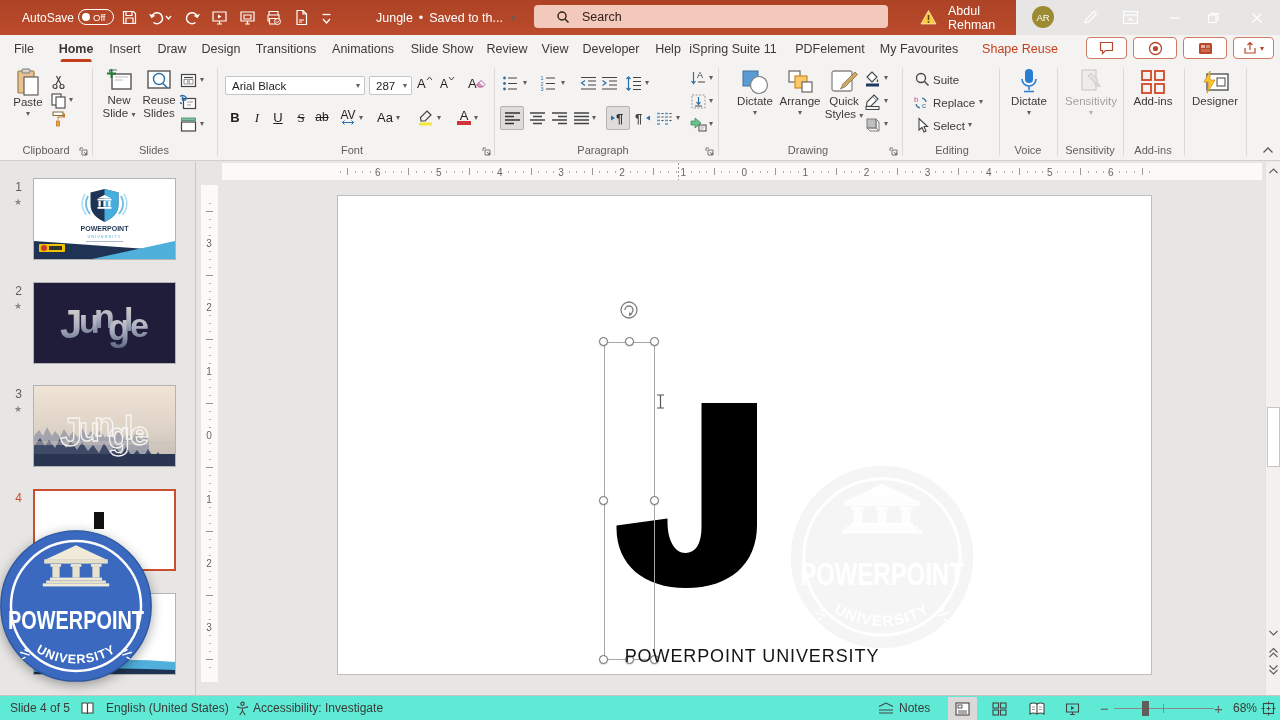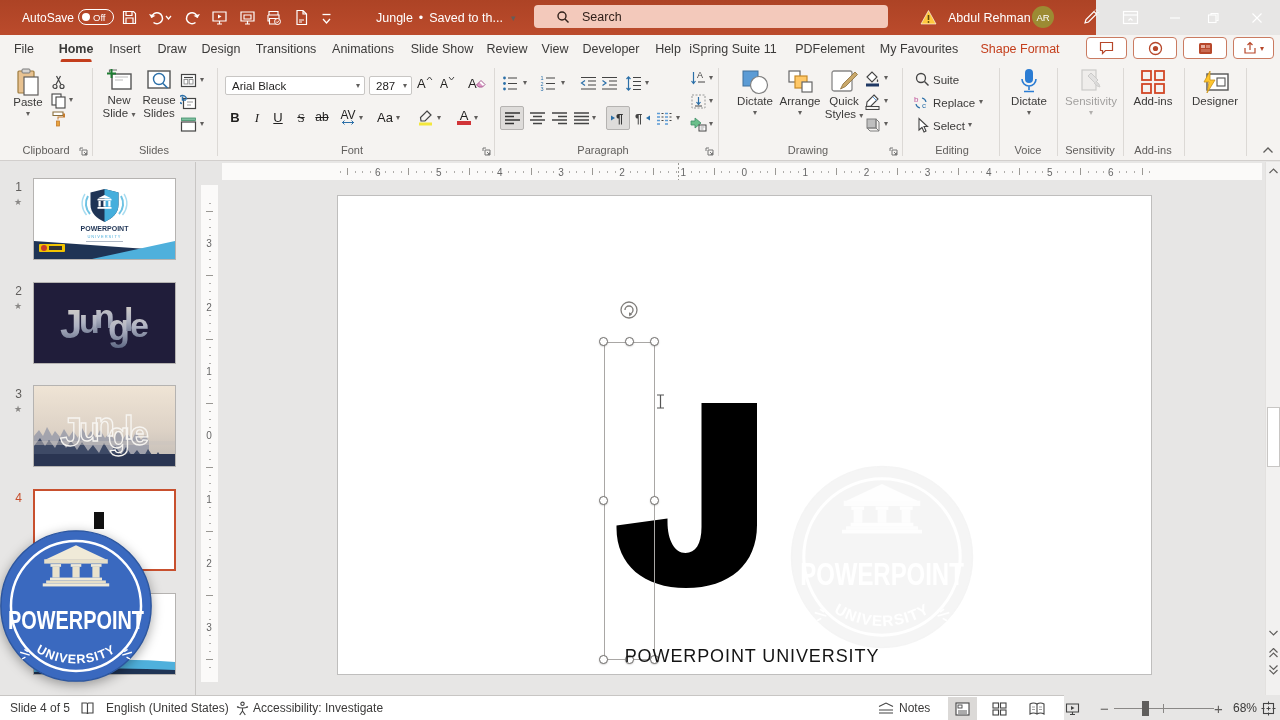--- a/index.html
+++ b/index.html
@@ -2,21 +2,21 @@
 <html style="--titlebar: #AD4325; --titlebar2: #BB4B2C; --accent: #C43E1C; --search-bg: #F3C9BB; --selection: #C8502E; --badge-blue: #3A69BF;"><head>
 <meta charset="utf-8">
 <style>
   * { margin:0; padding:0; box-sizing:border-box; }
   html,body { width:1280px; height:720px; overflow:hidden; }
   body { font-family:"Liberation Sans", sans-serif; font-size:12px; color:#444; }
   .app { position:relative; width:1280px; height:720px; background:#E7E6E5; overflow:hidden; }
   svg { display:block; }
 
   
-  .titlebar { position:absolute; left:0; top:0; width:1096px; height:35px;
+  .titlebar { position:absolute; left:0; top:0; width:1016px; height:35px;
     background:linear-gradient(180deg, var(--titlebar) 0%, var(--titlebar2) 100%); }
   .titlebar .t-item { position:absolute; top:0; height:35px; display:flex; align-items:center; color:#fff; }
   .autosave-label { left:22px; font-size:12px; }
   .autosave-pill { left:78px; top:9px; height:16px; width:36px; border:1px solid #fff; border-radius:8px;
     display:flex; align-items:center; position:absolute; }
   .autosave-pill .dot { width:8px; height:8px; background:#fff; border-radius:50%; margin-left:3px; }
   .autosave-pill .off { color:#fff; font-size:9.5px; margin-left:3px; }
   .qat-icon { position:absolute; top:9px; width:17px; height:17px; }
   .doc-title { left:376px; font-size:12.5px; white-space:nowrap; }
   .doc-title .chev { margin-left:8px; font-size:9px; }
@@ -90,21 +90,21 @@
   .selbox { position:absolute; left:266px; top:146px; width:51px; height:318px;
     border:1px solid #A9A7A5; }
   .handle { position:absolute; width:9px; height:9px; border-radius:50%; background:#fff;
     border:1.3px solid #6f6d6b; box-shadow:0 0.5px 1.5px rgba(0,0,0,0.25); }
   .caret { position:absolute; left:318px; top:198px; width:9px; height:15px; }
   .scrollbar { position:absolute; right:0; top:0; width:15px; height:533px; background:#F2F1F0; border-left:1px solid #E3E1DF; }
   .sb-btn { position:absolute; left:1px; width:13px; height:15px; display:flex; align-items:center; justify-content:center; }
   .sb-thumb { position:absolute; left:1px; top:245px; width:13px; height:60px; background:#fff; border:1px solid #C8C6C4; }
 
   
-  .statusbar { position:absolute; left:0; top:695px; width:1064px; height:25px; background:#ffffff;
+  .statusbar { position:absolute; left:0; top:695px; width:1280px; height:25px; background:#5eead4;
     border-top:1px solid #C8C6C4; font-size:12px; color:#3B3A39; }
   .sb-item { position:absolute; top:0; height:24px; display:flex; align-items:center; white-space:nowrap; }
   .view-btn { position:absolute; top:1px; width:29px; height:23px; display:flex; align-items:center; justify-content:center; }
   .view-btn.sel { background:#DBD9D7; }
   .zoom-track { position:absolute; left:1114px; top:12px; width:100px; height:1px; background:#8A8886; }
   .zoom-thumb { position:absolute; left:1142px; top:5px; width:7px; height:15px; background:#605E5C; }
   .zoom-mid { position:absolute; left:1163px; top:8px; width:1px; height:9px; background:#8A8886; }
 
   
   .cam-logo { position:absolute; left:-3px; top:527px; width:158px; height:158px; border-radius:50%;
@@ -212,21 +212,21 @@
     <div class="menu-tab" style="left:286px">Transitions</div>
     <div class="menu-tab" style="left:363px">Animations</div>
     <div class="menu-tab" style="left:442px">Slide Show</div>
     <div class="menu-tab" style="left:507px">Review</div>
     <div class="menu-tab" style="left:555px">View</div>
     <div class="menu-tab" style="left:611px">Developer</div>
     <div class="menu-tab" style="left:668px">Help</div>
     <div class="menu-tab" style="left:733px">iSpring Suite 11</div>
     <div class="menu-tab" style="left:830px">PDFelement</div>
     <div class="menu-tab" style="left:919px">My Favourites</div>
-    <div class="menu-tab contextual" style="left:1020px">Shape Format</div>
+    <div class="menu-tab contextual" style="left:1020px">Shape Reuse</div>
 
     <div class="mb-btn" style="left:1086px;width:41px">
       <svg width="15" height="14" viewBox="0 0 15 14">
         <path d="M1.5 1.5 h12 v8 h-7 l-3 3 v-3 h-2 z" fill="none" stroke="#B7472A" stroke-width="1.2"></path>
       </svg>
     </div>
     <div class="mb-btn" style="left:1133px;width:44px">
       <svg width="15" height="15" viewBox="0 0 15 15">
         <circle cx="7.5" cy="7.5" r="6" fill="none" stroke="#B7472A" stroke-width="1.3"></circle>
         <circle cx="7.5" cy="7.5" r="2.6" fill="#B7472A"></circle>

